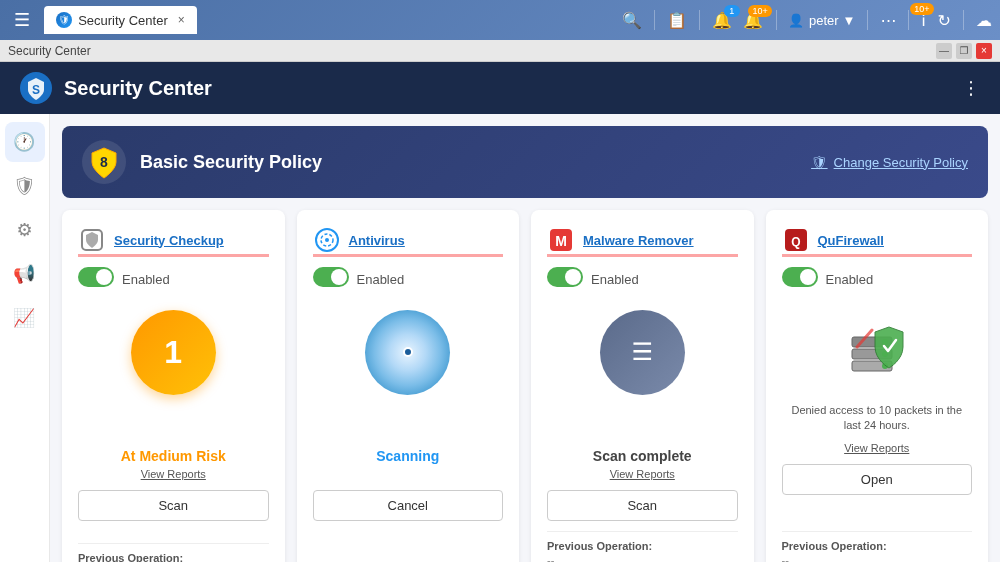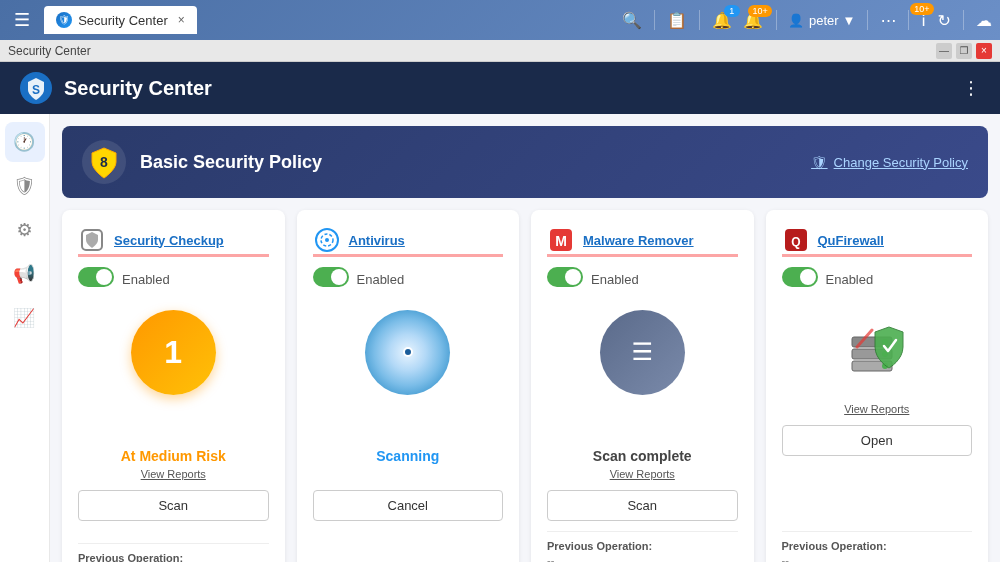--- a/index.html
+++ b/index.html
@@ -545,20 +545,21 @@
             <circle cx="48" cy="30" r="3" fill="#4caf50"></circle>
             <circle cx="48" cy="42" r="3" fill="#4caf50"></circle>
             <circle cx="48" cy="54" r="3" fill="#4caf50"></circle>
 
             <path d="M52 15 L66 20 L66 35 C66 48 52 56 52 56 C52 56 38 48 38 35 L38 20 Z" fill="#4caf50" opacity="0.9" stroke="#2e7d32" stroke-width="1"></path>
             <path d="M47 34 L51 39 L59 28" stroke="white" stroke-width="2.5" fill="none" stroke-linecap="round" stroke-linejoin="round"></path>
 
             <path d="M35 18 L20 35" stroke="#e53935" stroke-width="3" stroke-linecap="round" opacity="0.7"></path>
           </svg>
         </div>
+        <div class="firewall-text">Denied access to 10 packets in the last 24 hours.</div>
         <a class="view-reports">View Reports</a>
         <button class="scan-btn">Open</button>
         <div class="prev-operation">
           <div class="prev-label">Previous Operation:</div>
           <div class="prev-value">--</div>
         </div>
       </div>
 
     </div>
   </div>

